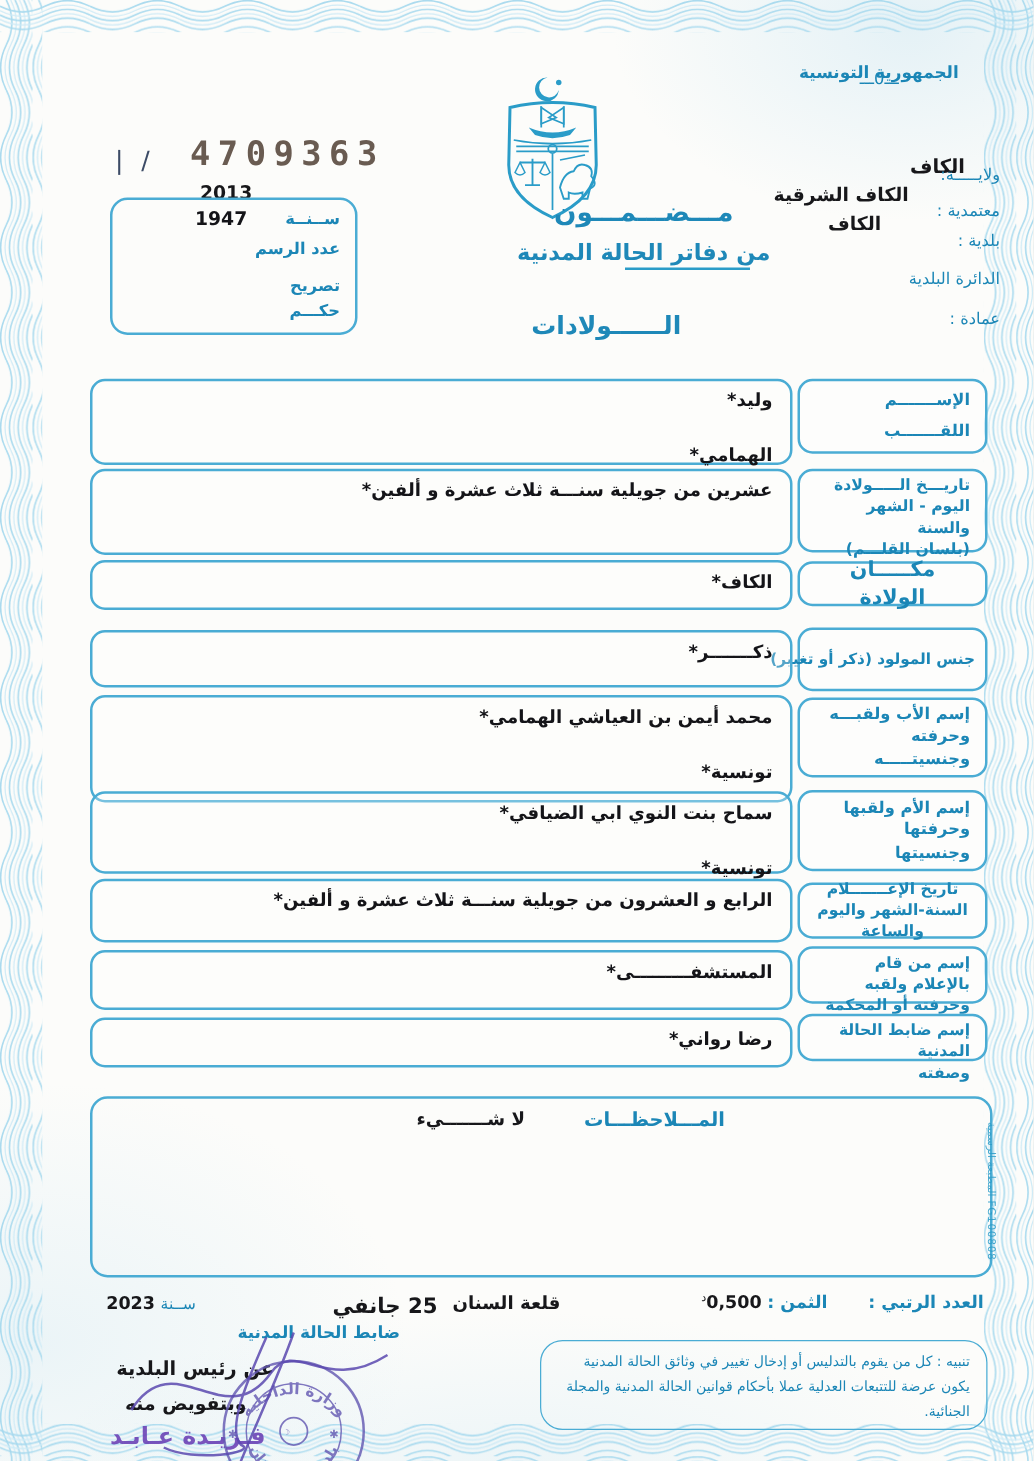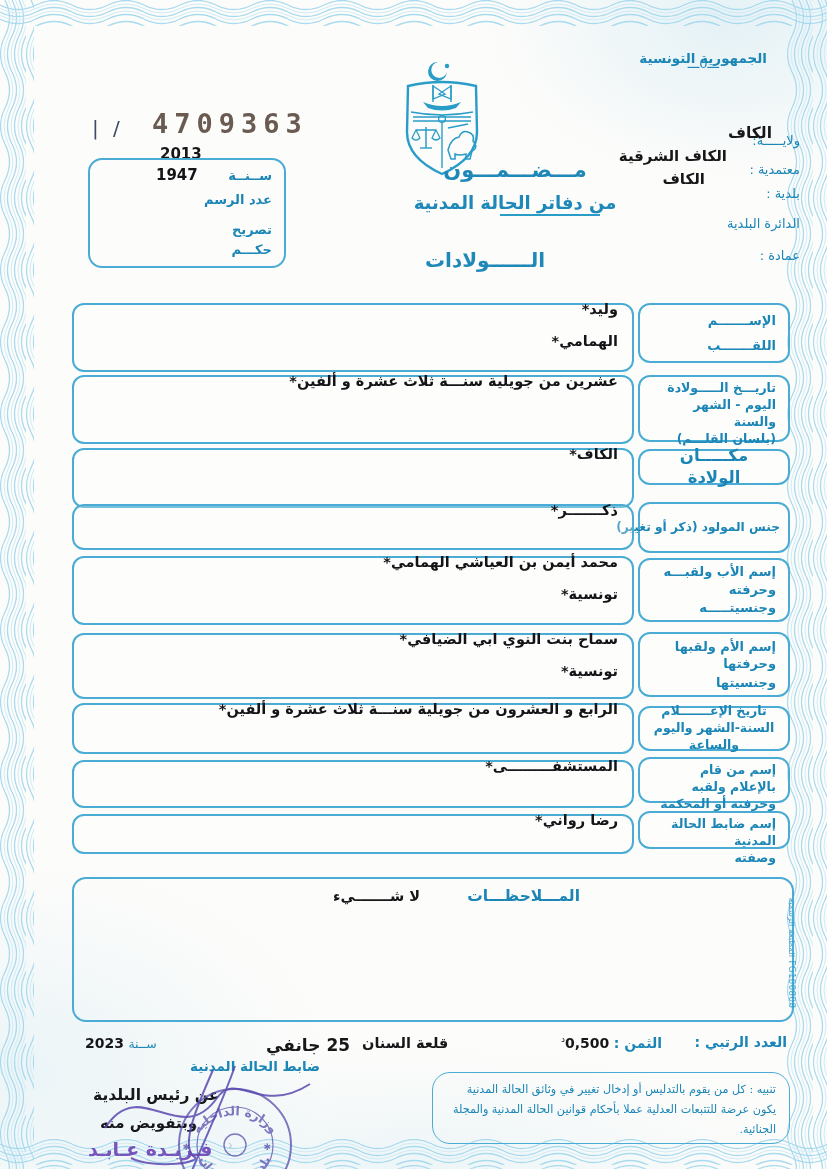--- a/index.html
+++ b/index.html
@@ -27,21 +27,21 @@
     padding:3px 12px;text-align:right;
   }
   .lblbox.center{text-align:center;justify-content:center;}
   .lblbox.big{font-size:16.5px;}
   .lblbox.small{font-size:12.2px;white-space:nowrap;padding:3px 8px;}
   .databox{
     position:absolute;left:72px;width:562px;box-sizing:border-box;
     border:2px solid #4aacd4;border-radius:12px;background:rgba(255,255,255,.25);
   }
   .valstack{position:absolute;right:14px;top:-12px;text-align:right;}
-  .valline{color:#141418;font-weight:bold;font-size:14.5px;line-height:32px;white-space:nowrap;}
+  .valline{color:#141418;font-weight:bold;font-size:14.5px;line-height:32px;white-space:nowrap;margin-top:12px;}
   
   .regbox{position:absolute;left:88px;top:158px;width:194px;height:106px;border:2px solid #4aacd4;border-radius:14px;}
   .reglbl{position:absolute;color:#1b86b6;font-size:13px;font-weight:600;right:12px;}
   .regval{position:absolute;color:#141418;font-weight:bold;font-size:15px;}
   
   .t1{font-weight:bold;color:#1e88b8;text-align:center;}
   
   .remarks{position:absolute;left:72px;top:877px;width:718px;height:141px;border:2px solid #4aacd4;border-radius:14px;}
   
   .notice{
@@ -180,40 +180,40 @@
   </div>
   <div class="databox" style="top:375px;height:69px;">
     <div class="valstack">
         <div class="valline">عشرين من جويلية سنـــة ثلاث عشرة و ألفين*</div>
       </div>
   </div>
 
   <div class="lblbox center big" style="top:449px;height:36px;">
     <div>مكـــــان الولادة</div>
   </div>
-  <div class="databox" style="top:448px;height:60px;">
+  <div class="databox" style="top:448px;height:40px;">
     <div class="valstack">
         <div class="valline">الكاف*</div>
       </div>
   </div>
 
   <div class="lblbox small center" style="top:502px;height:51px;">
     <div>جنس المولود (ذكر أو تغيير)</div>
   </div>
   <div class="databox" style="top:504px;height:46px;">
     <div class="valstack">
         <div class="valline">ذكـــــــر*</div>
       </div>
   </div>
 
   <div class="lblbox" style="top:558px;height:64px;">
     <div>إسم الأب ولقبـــه وحرفته</div>
     <div>وجنسيتـــــه</div>
   </div>
-  <div class="databox" style="top:556px;height:69px;padding-left:25px;">
+  <div class="databox" style="top:556px;height:86px;padding-left:25px;">
     <div class="valstack">
       <div class="valline">محمد أيمن  بن العياشي الهمامي*</div>
       <div class="valline">تونسية*</div>
     </div>
   </div>
 
   <div class="lblbox" style="top:632px;height:65px;">
     <div>إسم الأم ولقبها وحرفتها</div>
     <div>وجنسيتها</div>
   </div>

